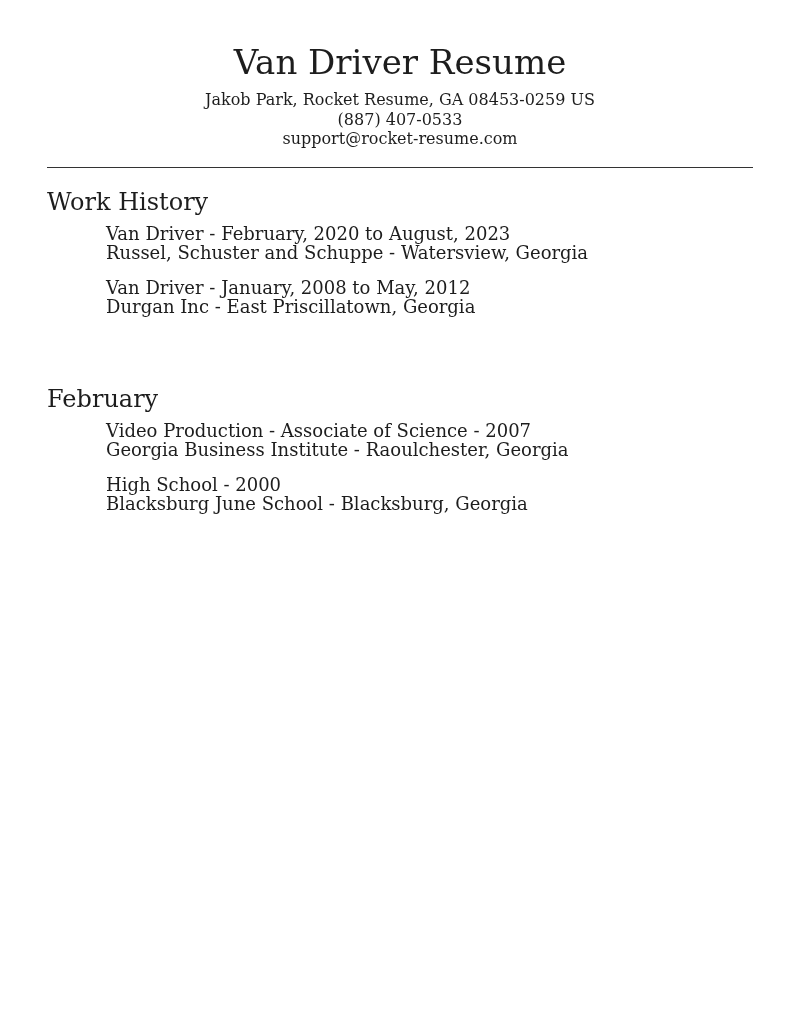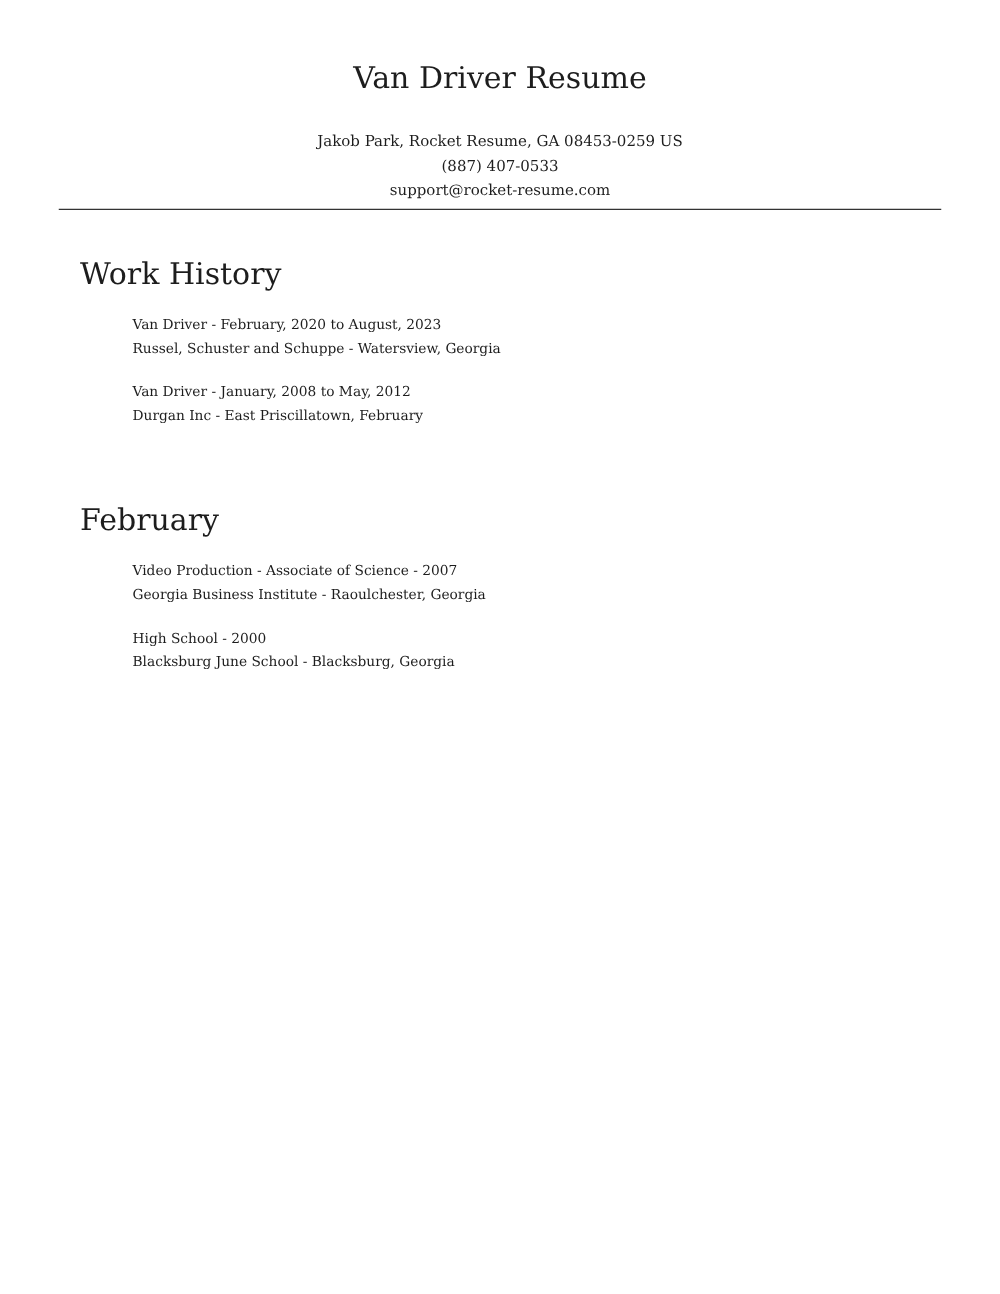--- a/index.html
+++ b/index.html
@@ -4,35 +4,35 @@
   <style>
     html, body { margin: 0; padding: 0; background: #ffffff; }
     body {
       width: 800px; height: 1035px; overflow: hidden;
       font-family: "DejaVu Serif", "Liberation Serif", serif;
       color: #1d1d1d;
       position: relative;
     }
     .header { text-align: center; padding-top: 41px; }
     .title {
-      font-size: 24px; font-weight: normal; margin: 0;
+      font-size: 34px; font-weight: normal; margin: 0;
       line-height: 42px; letter-spacing: 0px;
     }
-    .contact { margin-top: 21px; font-size: 12px; line-height: 19.5px; }
+    .contact { margin-top: 7px; font-size: 16px; line-height: 19.5px; }
     .contact div { margin: 0; }
     .divider {
       position: absolute; left: 47px; right: 47px; top: 167px;
       border: 0; border-top: 1.5px solid #333; margin: 0;
     }
     .section { position: absolute; left: 47px; right: 47px; }
     .section h2 {
-      font-size: 24px; font-weight: normal; margin: 17px; line-height: 30px;
+      font-size: 24px; font-weight: normal; margin: 0; line-height: 30px;
     }
     .entries { margin-left: 59px; margin-top: 8px; }
-    .entry { font-size: 11px; line-height: 18.5px; margin-bottom: 17px; }
+    .entry { font-size: 18px; line-height: 18.5px; margin-bottom: 17px; }
     .entry div { white-space: nowrap; }
     #work { top: 187px; }
     #edu { top: 384px; }
   </style>
 </head>
 <body>
 
 <div class="header">
   <h1 class="title">Van Driver Resume</h1>
   <div class="contact">
@@ -46,21 +46,21 @@
 
 <div class="section" id="work">
   <h2>Work History</h2>
   <div class="entries">
     <div class="entry">
       <div>Van Driver - February, 2020 to August, 2023</div>
       <div>Russel, Schuster and Schuppe - Watersview, Georgia</div>
     </div>
     <div class="entry">
       <div>Van Driver - January, 2008 to May, 2012</div>
-      <div>Durgan Inc - East Priscillatown, February</div>
+      <div>Durgan Inc - East Priscillatown, Georgia</div>
     </div>
   </div>
 </div>
 
 <div class="section" id="edu">
   <h2>February</h2>
   <div class="entries">
     <div class="entry">
       <div>Video Production - Associate of Science - 2007</div>
       <div>Georgia Business Institute - Raoulchester, Georgia</div>

